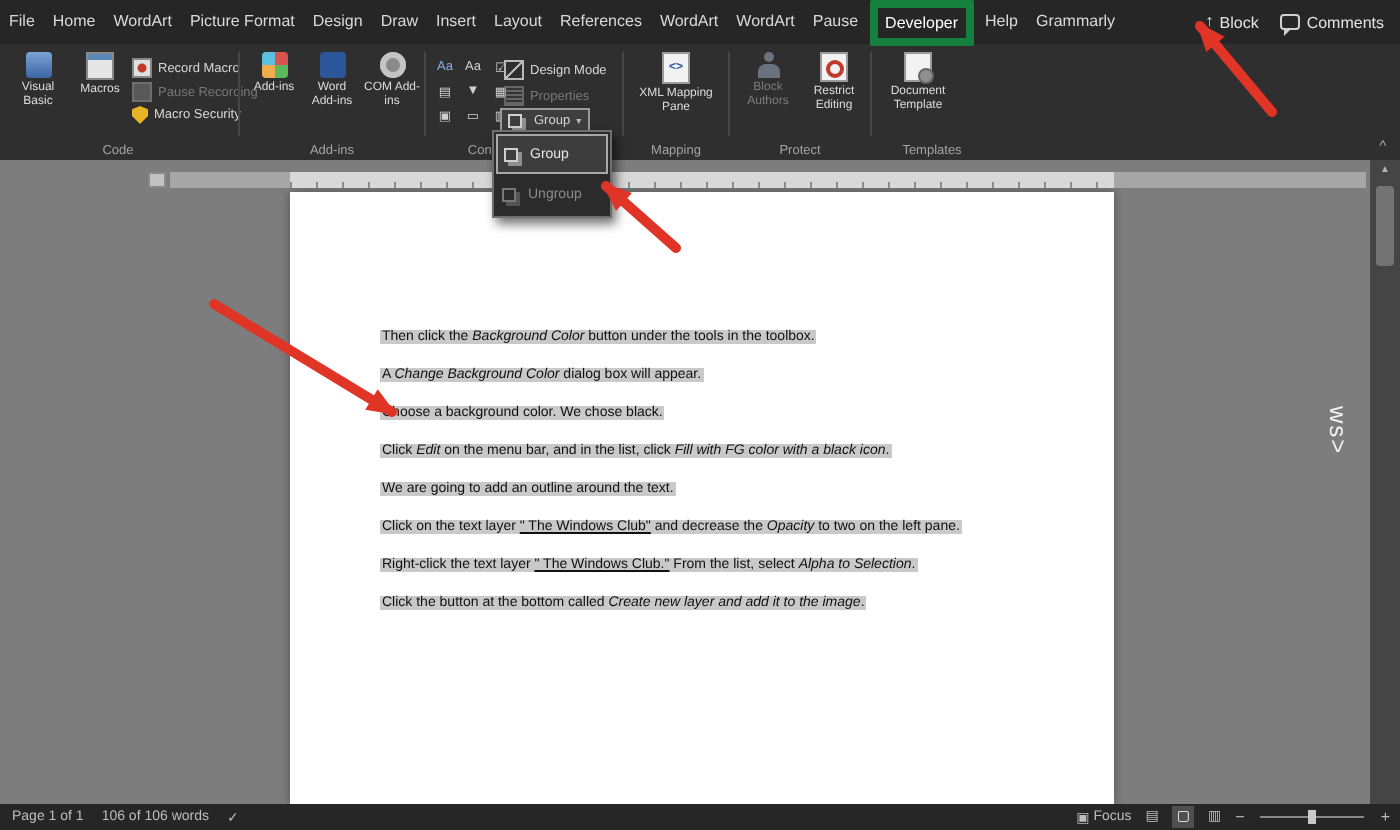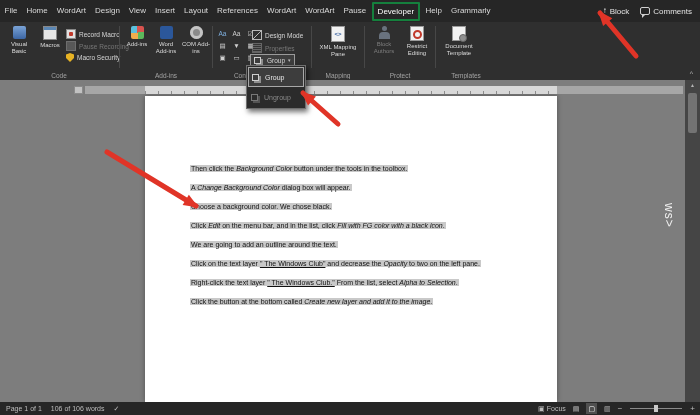--- a/index.html
+++ b/index.html
@@ -4,21 +4,21 @@
 <style>
   html,body{margin:0;padding:0;background:#5a5a5a;}
   .screen{position:relative;width:700px;height:415px;background:#3b82f6;overflow:hidden;
           font-family:"Liberation Sans",sans-serif;-webkit-font-smoothing:antialiased;}
 
   
   .menubar{position:absolute;left:0;top:0;width:700px;height:22px;background:#262626;
            display:flex;align-items:center;z-index:10;}
   .tabs{display:flex;align-items:center;height:100%;}
   .tab{font-size:8px;color:#d9d9d9;padding:0 4.5px;line-height:20px;white-space:nowrap;}
-  .tab.active{color:#ffffff;border:2px solid #15803d;line-height:15px;margin:0 1px;padding:0 4px;border-radius:1px;}
+  .tab.active{color:#ffffff;border:4px solid #15803d;line-height:15px;margin:0 1px;padding:0 4px;border-radius:1px;}
   .mb-right{margin-left:auto;display:flex;align-items:center;gap:11px;padding-right:8px;}
   .mb-btn{display:flex;align-items:center;gap:3px;font-size:8px;color:#e3e3e3;white-space:nowrap;}
   .share-ic{font-size:8px;line-height:8px;color:#e3e3e3;}
   .bubble{width:8px;height:6px;border:1px solid #d0d0d0;border-radius:2px;position:relative;display:inline-block;}
   .bubble::after{content:"";position:absolute;left:1px;bottom:-4px;width:0;height:0;
                  border:2px solid transparent;border-top-color:#d0d0d0;border-left-color:#d0d0d0;}
 
   
   .ribbon{position:absolute;left:0;top:22px;width:700px;height:58px;background:#2f2f2f;z-index:5;}
   .rib-divider{position:absolute;top:4px;bottom:12px;width:1px;background:#474747;}
@@ -138,22 +138,23 @@
 </head>
 <body>
 
 <div class="screen">
 
   <div class="menubar">
     <div class="tabs">
       <span class="tab">File</span>
       <span class="tab">Home</span>
       <span class="tab">WordArt</span>
+      <span class="tab">Picture Format</span>
       <span class="tab">Design</span>
-      <span class="tab">View</span>
+      <span class="tab">Draw</span>
       <span class="tab">Insert</span>
       <span class="tab">Layout</span>
       <span class="tab">References</span>
       <span class="tab">WordArt</span>
       <span class="tab">WordArt</span>
       <span class="tab">Pause</span>
       <span class="tab active">Developer</span>
       <span class="tab">Help</span>
       <span class="tab">Grammarly</span>
     </div>

